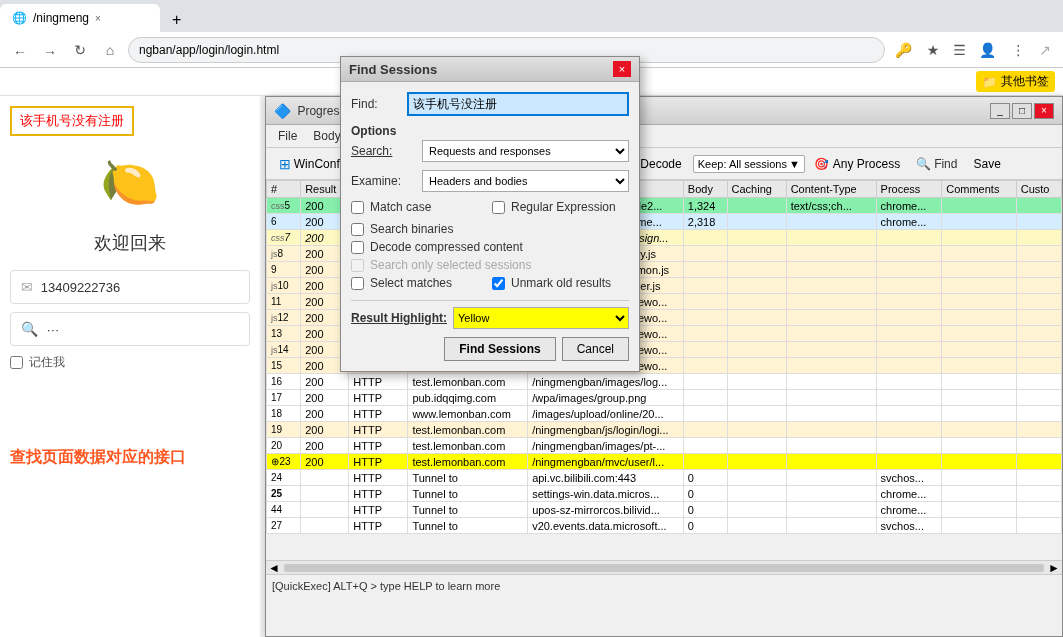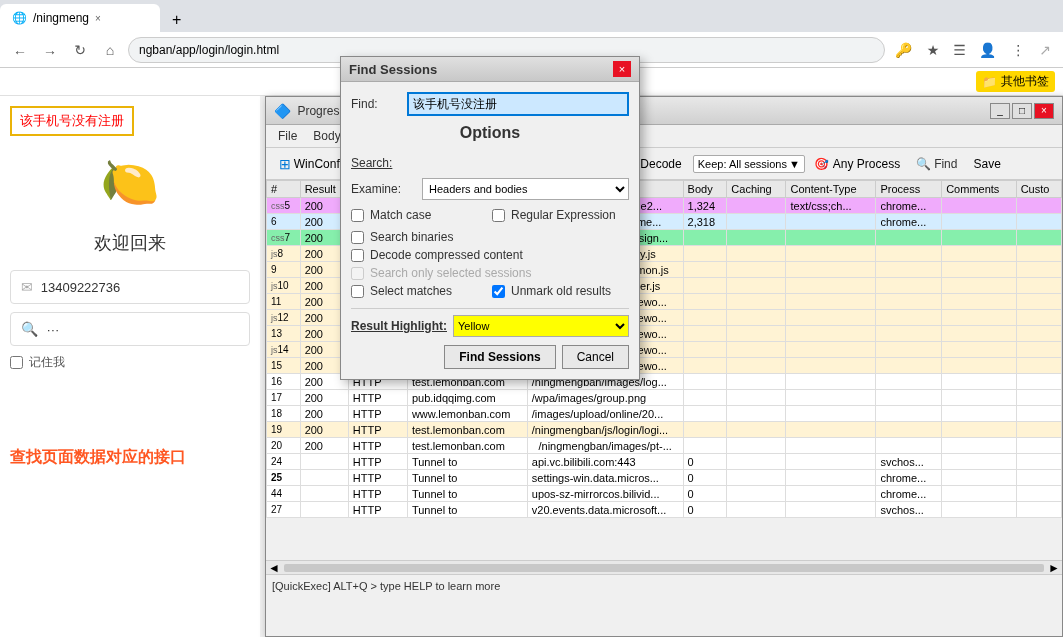--- a/index.html
+++ b/index.html
@@ -77,21 +77,21 @@
     .find-checkbox { width: 13px; height: 13px; }
     .find-checkbox-label { font-size: 12px; color: #333; }
     .find-checkbox-row { display: flex; align-items: center; gap: 6px; margin-bottom: 4px; }
     .find-two-col { display: grid; grid-template-columns: 1fr 1fr; gap: 4px; margin-bottom: 4px; }
     .highlight-row { display: flex; align-items: center; gap: 6px; margin-top: 6px; padding-top: 6px; border-top: 1px solid #ccc; }
     .highlight-label { font-size: 12px; color: #333; font-weight: bold; text-decoration: underline; }
     .highlight-select { flex: 1; height: 22px; border: 1px solid #aaa; font-size: 11px; background: yellow; }
     .find-btn-row { display: flex; justify-content: flex-end; gap: 6px; margin-top: 8px; }
     .find-sessions-btn { padding: 4px 14px; background: #e8e8e8; border: 1px solid #888; cursor: pointer; font-size: 12px; font-weight: bold; }
     .cancel-btn { padding: 4px 14px; background: #e8e8e8; border: 1px solid #888; cursor: pointer; font-size: 12px; }
-    .options-label { font-size: 16px; font-weight: bold; color: #333; margin-bottom: 14px; margin-top: 4px; text-align: center; }
+    .options-label { font-size: 12px; font-weight: bold; color: #333; margin-bottom: 2px; margin-top: 4px; }
     .disabled-text { color: #aaa; }
   </style>
 </head>
 <body>
 
 <div>
   <div class="tab-bar">
     <div class="tab">
       <span>🌐</span>
       <span>/ningmeng</span>
@@ -220,21 +220,21 @@
           <th>URL</th>
           <th>Body</th>
           <th>Caching</th>
           <th>Content-Type</th>
           <th>Process</th>
           <th>Comments</th>
           <th>Custo</th>
         </tr>
       </thead>
       <tbody id="session-tbody">
-      <tr style="background: #f0abfc;">
+      <tr style="background: #86efac;">
       <td style="font-size:10px;"><span style="font-size:9px;color:#666">css</span>5</td>
       <td>200</td>
       <td>HTTP</td>
       <td style="max-width:100px;overflow:hidden;text-overflow:ellipsis;">test.lemonban.com</td>
       <td style="max-width:130px;overflow:hidden;text-overflow:ellipsis;">/ningmengban/css/style2...</td>
       <td>1,324</td>
       <td></td>
       <td>text/css;ch...</td>
       <td>chrome...</td>
       <td></td>
@@ -246,21 +246,21 @@
       <td>HTTP</td>
       <td style="max-width:100px;overflow:hidden;text-overflow:ellipsis;">test.lemonban.com</td>
       <td style="max-width:130px;overflow:hidden;text-overflow:ellipsis;">/ningmengban/css/frame...</td>
       <td>2,318</td>
       <td></td>
       <td></td>
       <td>chrome...</td>
       <td></td>
       <td></td>
     </tr>
-          <tr style="background: #86efac;">
+          <tr style="background: #fef9c3; font-style: italic;">
       <td style="font-size:10px;"><span style="font-size:9px;color:#666">css</span>7</td>
       <td>200</td>
       <td>HTTP</td>
       <td style="max-width:100px;overflow:hidden;text-overflow:ellipsis;">test.lemonban.com</td>
       <td style="max-width:130px;overflow:hidden;text-overflow:ellipsis;">/ningmengban/css/logsign...</td>
       <td></td>
       <td></td>
       <td></td>
       <td></td>
       <td></td>
@@ -420,21 +420,34 @@
       <td></td>
       <td></td>
       <td></td>
       <td></td>
     </tr>
           <tr style="background: white;">
       <td style="font-size:10px;">20</td>
       <td>200</td>
       <td>HTTP</td>
       <td style="max-width:100px;overflow:hidden;text-overflow:ellipsis;">test.lemonban.com</td>
-      <td style="max-width:130px;overflow:hidden;text-overflow:ellipsis;text-align:center;">/ningmengban/images/pt-...</td>
+      <td style="max-width:130px;overflow:hidden;text-overflow:ellipsis;">/ningmengban/images/pt-...</td>
+      <td></td>
+      <td></td>
+      <td></td>
+      <td></td>
+      <td></td>
+      <td></td>
+    </tr>
+          <tr style="background: yellow;">
+      <td style="font-size:10px;">⊕23</td>
+      <td>200</td>
+      <td>HTTP</td>
+      <td style="max-width:100px;overflow:hidden;text-overflow:ellipsis;">test.lemonban.com</td>
+      <td style="max-width:130px;overflow:hidden;text-overflow:ellipsis;">/ningmengban/mvc/user/l...</td>
       <td></td>
       <td></td>
       <td></td>
       <td></td>
       <td></td>
       <td></td>
     </tr>
           <tr style="background: white;">
       <td style="font-size:10px;">24</td>
       <td></td>
@@ -508,20 +521,25 @@
     <button class="find-close-btn">×</button>
   </div>
   <div class="find-body">
     <div class="find-row">
       <label class="find-label">Find:</label>
       <input class="find-input" type="text" value="该手机号没注册" style="">
     </div>
     <div class="options-label">Options</div>
     <div class="find-row">
       <label class="find-label" style="min-width:65px;text-decoration:underline;">Search:</label>
+      <select class="find-select">
+        <option>Requests and responses</option>
+        <option>Requests only</option>
+        <option>Responses only</option>
+      </select>
     </div>
     <div class="find-row" style="margin-top:4px;">
       <label class="find-label" style="min-width:65px;">Examine:</label>
       <select class="find-select">
         <option>Headers and bodies</option>
         <option>Headers only</option>
         <option>Bodies only</option>
       </select>
     </div>
     <div class="find-two-col" style="margin-top:6px;">

